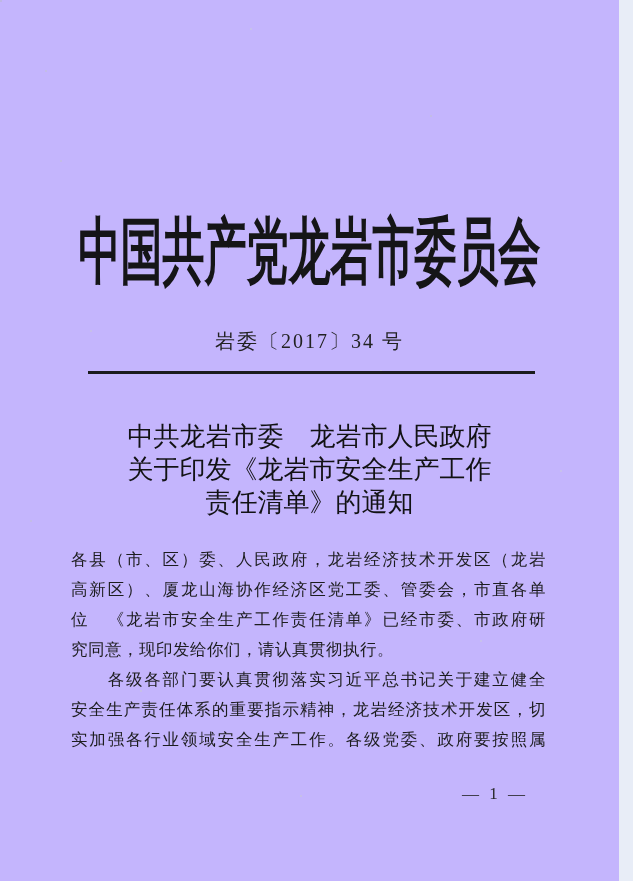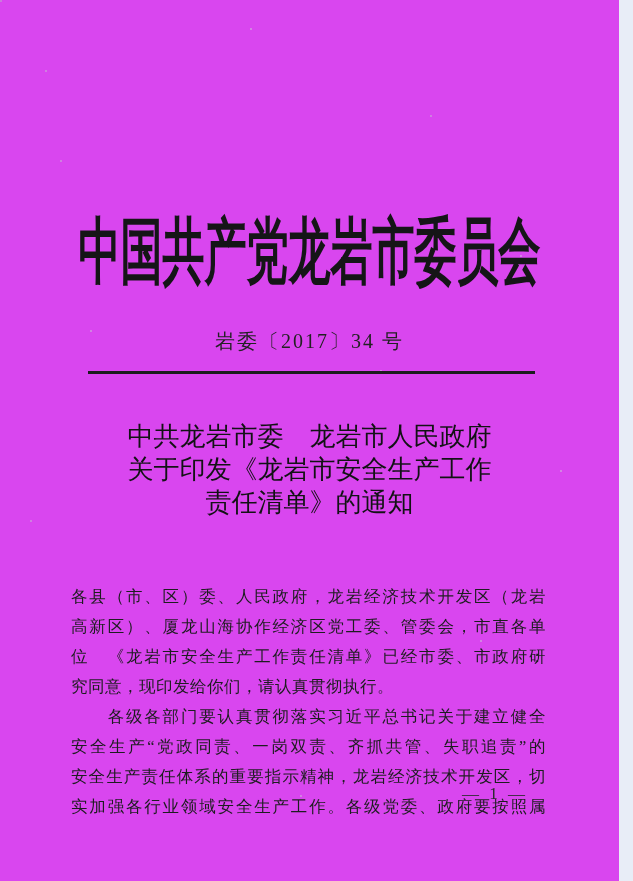--- a/index.html
+++ b/index.html
@@ -11,21 +11,21 @@
     height: 881px;
     position: relative;
     background: #fdfdfe;
     overflow: hidden;
     font-family: "Liberation Serif", "DejaVu Serif", serif;
     color: #1d1d1f;
   }
   .page {
     position: absolute;
     inset: 0;
-    background: #d946ef;
+    background: #c4b5fd;
   }
   
   .edge-strip {
     position: absolute;
     top: 0;
     right: 0;
     width: 14px;
     height: 881px;
   }
   
@@ -103,21 +103,20 @@
     color: #121214;
   }
   .body-block {
     position: absolute;
     top: 545px;
     left: 71px;
     width: 475px;
     font-size: 16.5px;
     line-height: 30px;
     color: #1d1d1f;
-    margin-top: 37px;
   }
   .body-line {
     height: 30px;
     text-align: justify;
     text-align-last: justify;
     letter-spacing: .5px;
   }
   .body-line.no-stretch {
     text-align: right;
     text-align-last: left;
@@ -151,21 +150,20 @@
       <div>关于印发《龙岩市安全生产工作</div>
       <div>责任清单》的通知</div>
     </div>
 
     <div class="body-block">
       <div class="body-line">各县（市、区）委、人民政府，龙岩经济技术开发区（龙岩</div>
       <div class="body-line">高新区）、厦龙山海协作经济区党工委、管委会，市直各单位：</div>
       <div class="body-line">　　《龙岩市安全生产工作责任清单》已经市委、市政府研</div>
       <div class="body-line no-stretch">究同意，现印发给你们，请认真贯彻执行。</div>
       <div class="body-line">　　各级各部门要认真贯彻落实习近平总书记关于建立健全</div>
-      <div class="body-line">安全生产“党政同责、一岗双责、齐抓共管、失职追责”的</div>
       <div class="body-line">安全生产责任体系的重要指示精神，龙岩经济技术开发区，切</div>
       <div class="body-line">实加强各行业领域安全生产工作。各级党委、政府要按照属</div>
     </div>
 
     <div class="page-number">— 1 —</div>
 
   </div>
 
   <div class="edge-strip" style="background: rgb(232, 237, 247);"></div>
 

